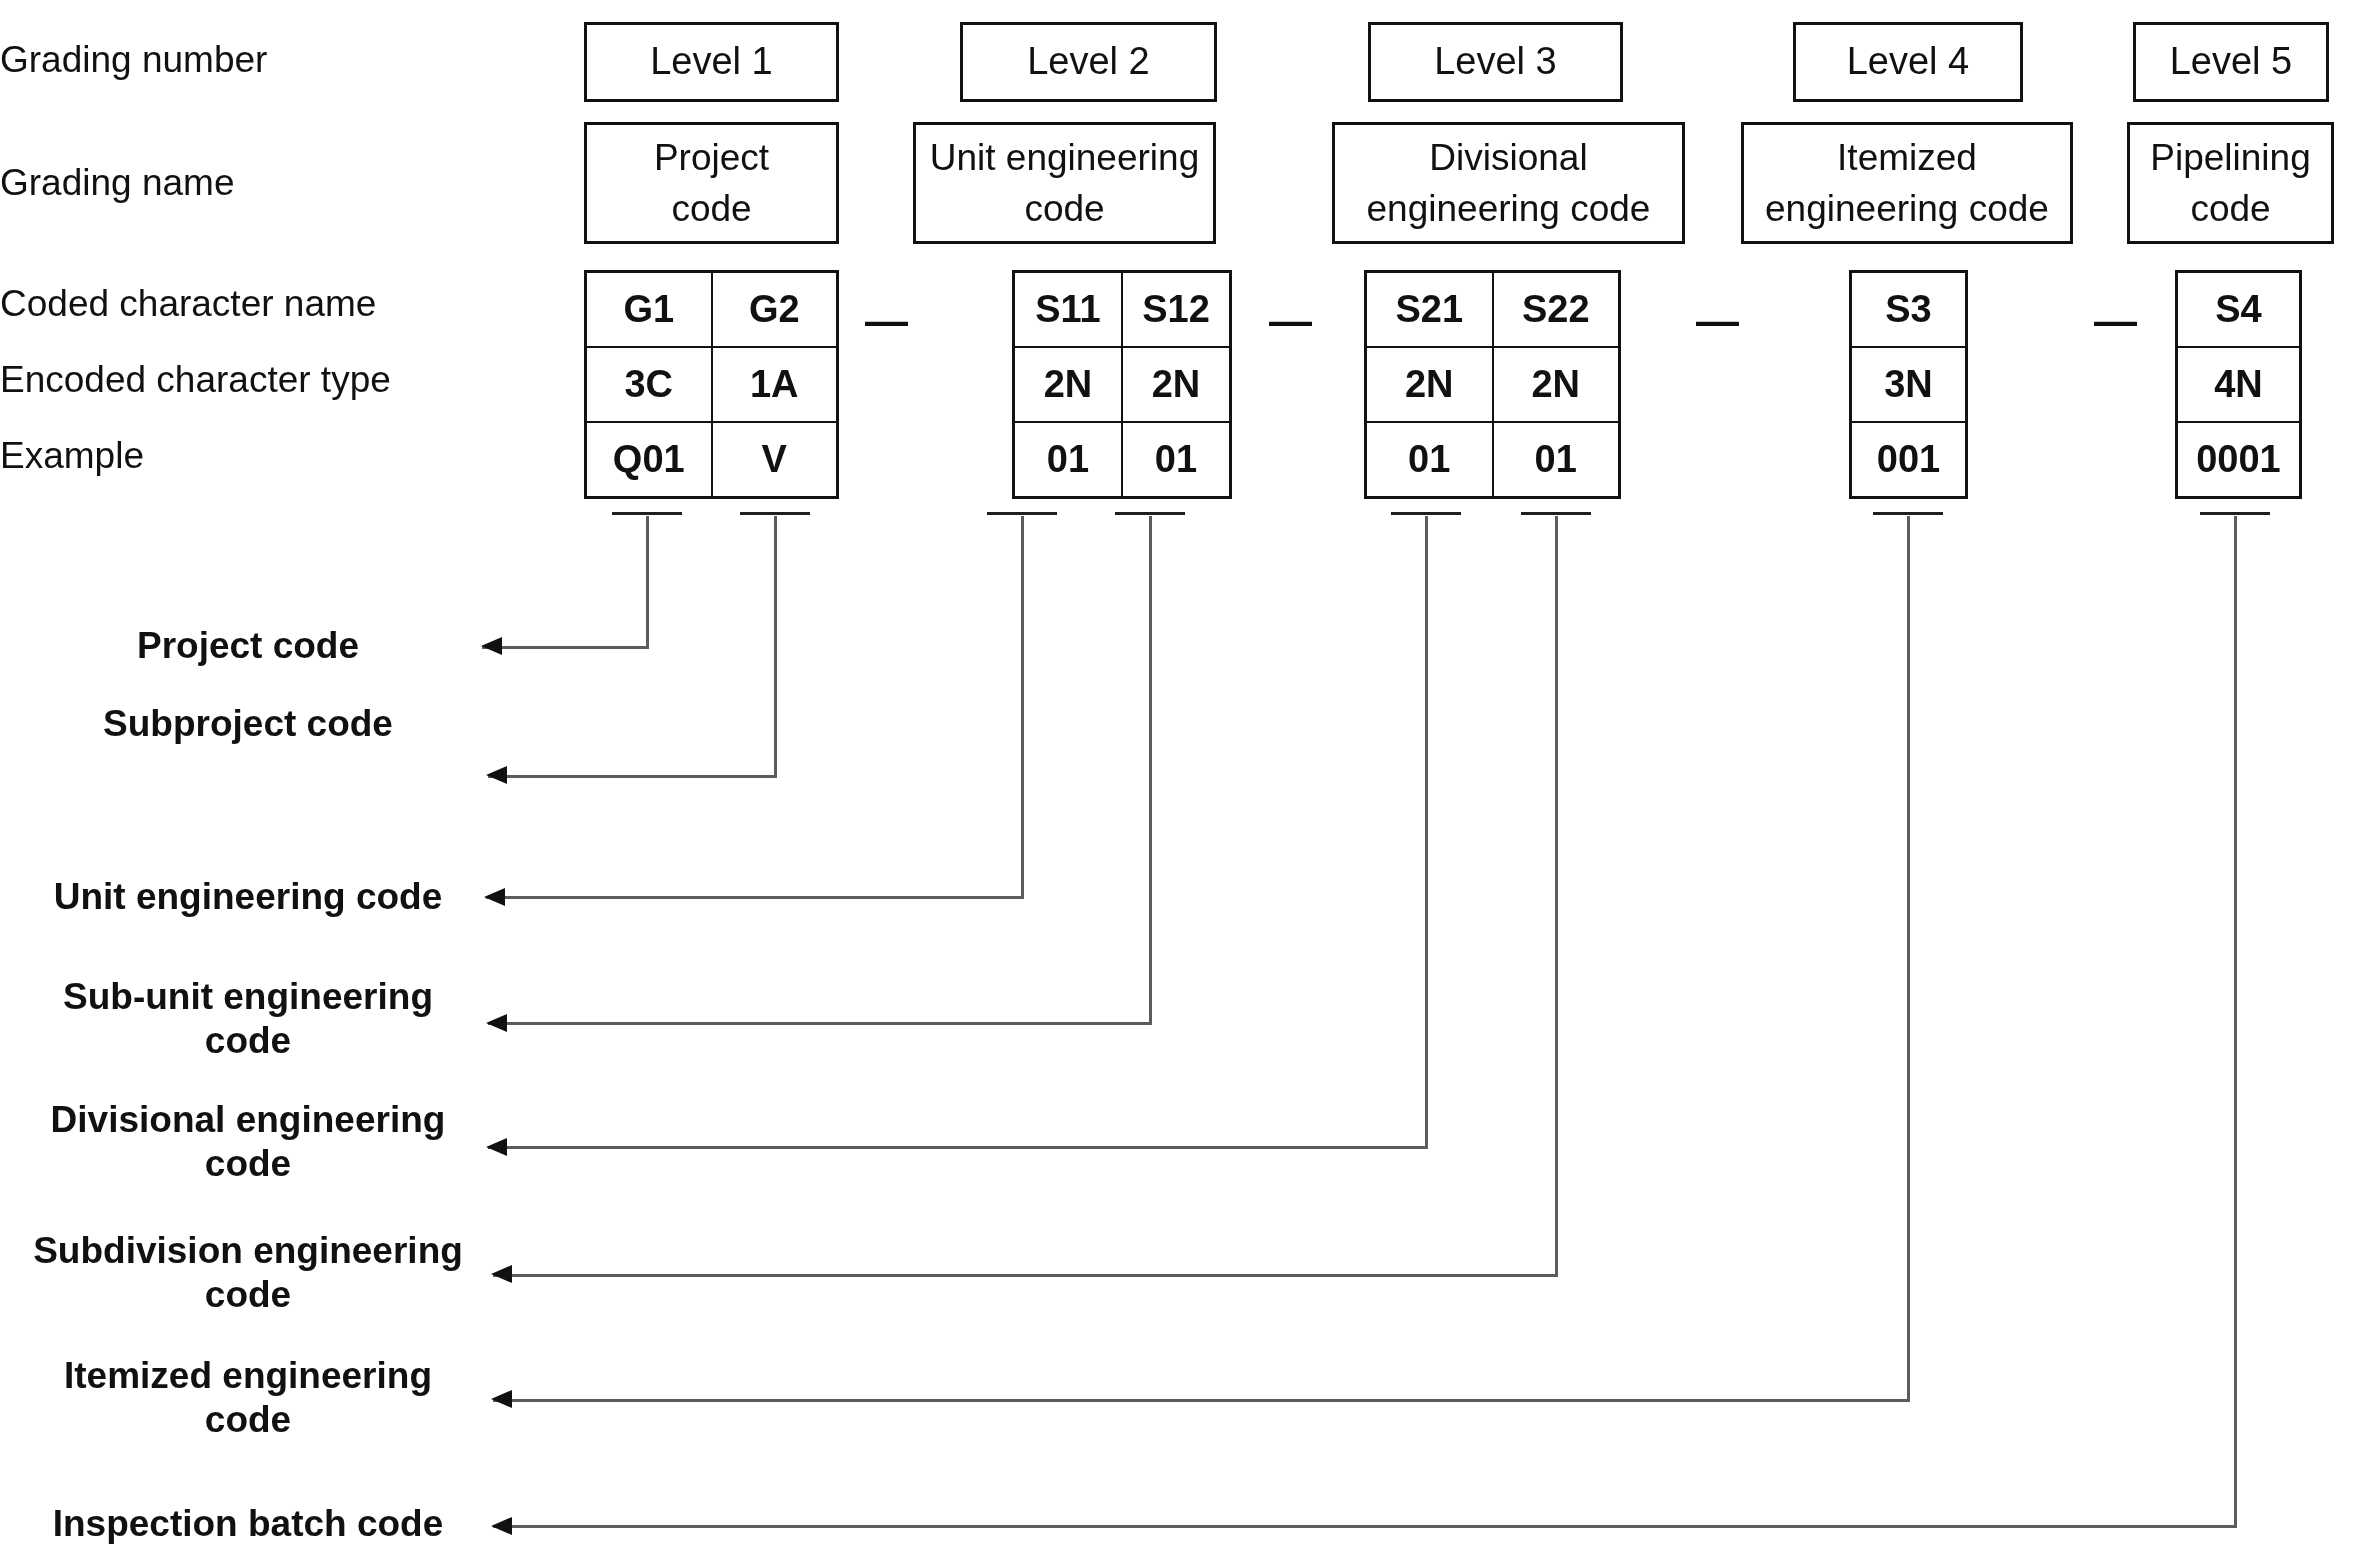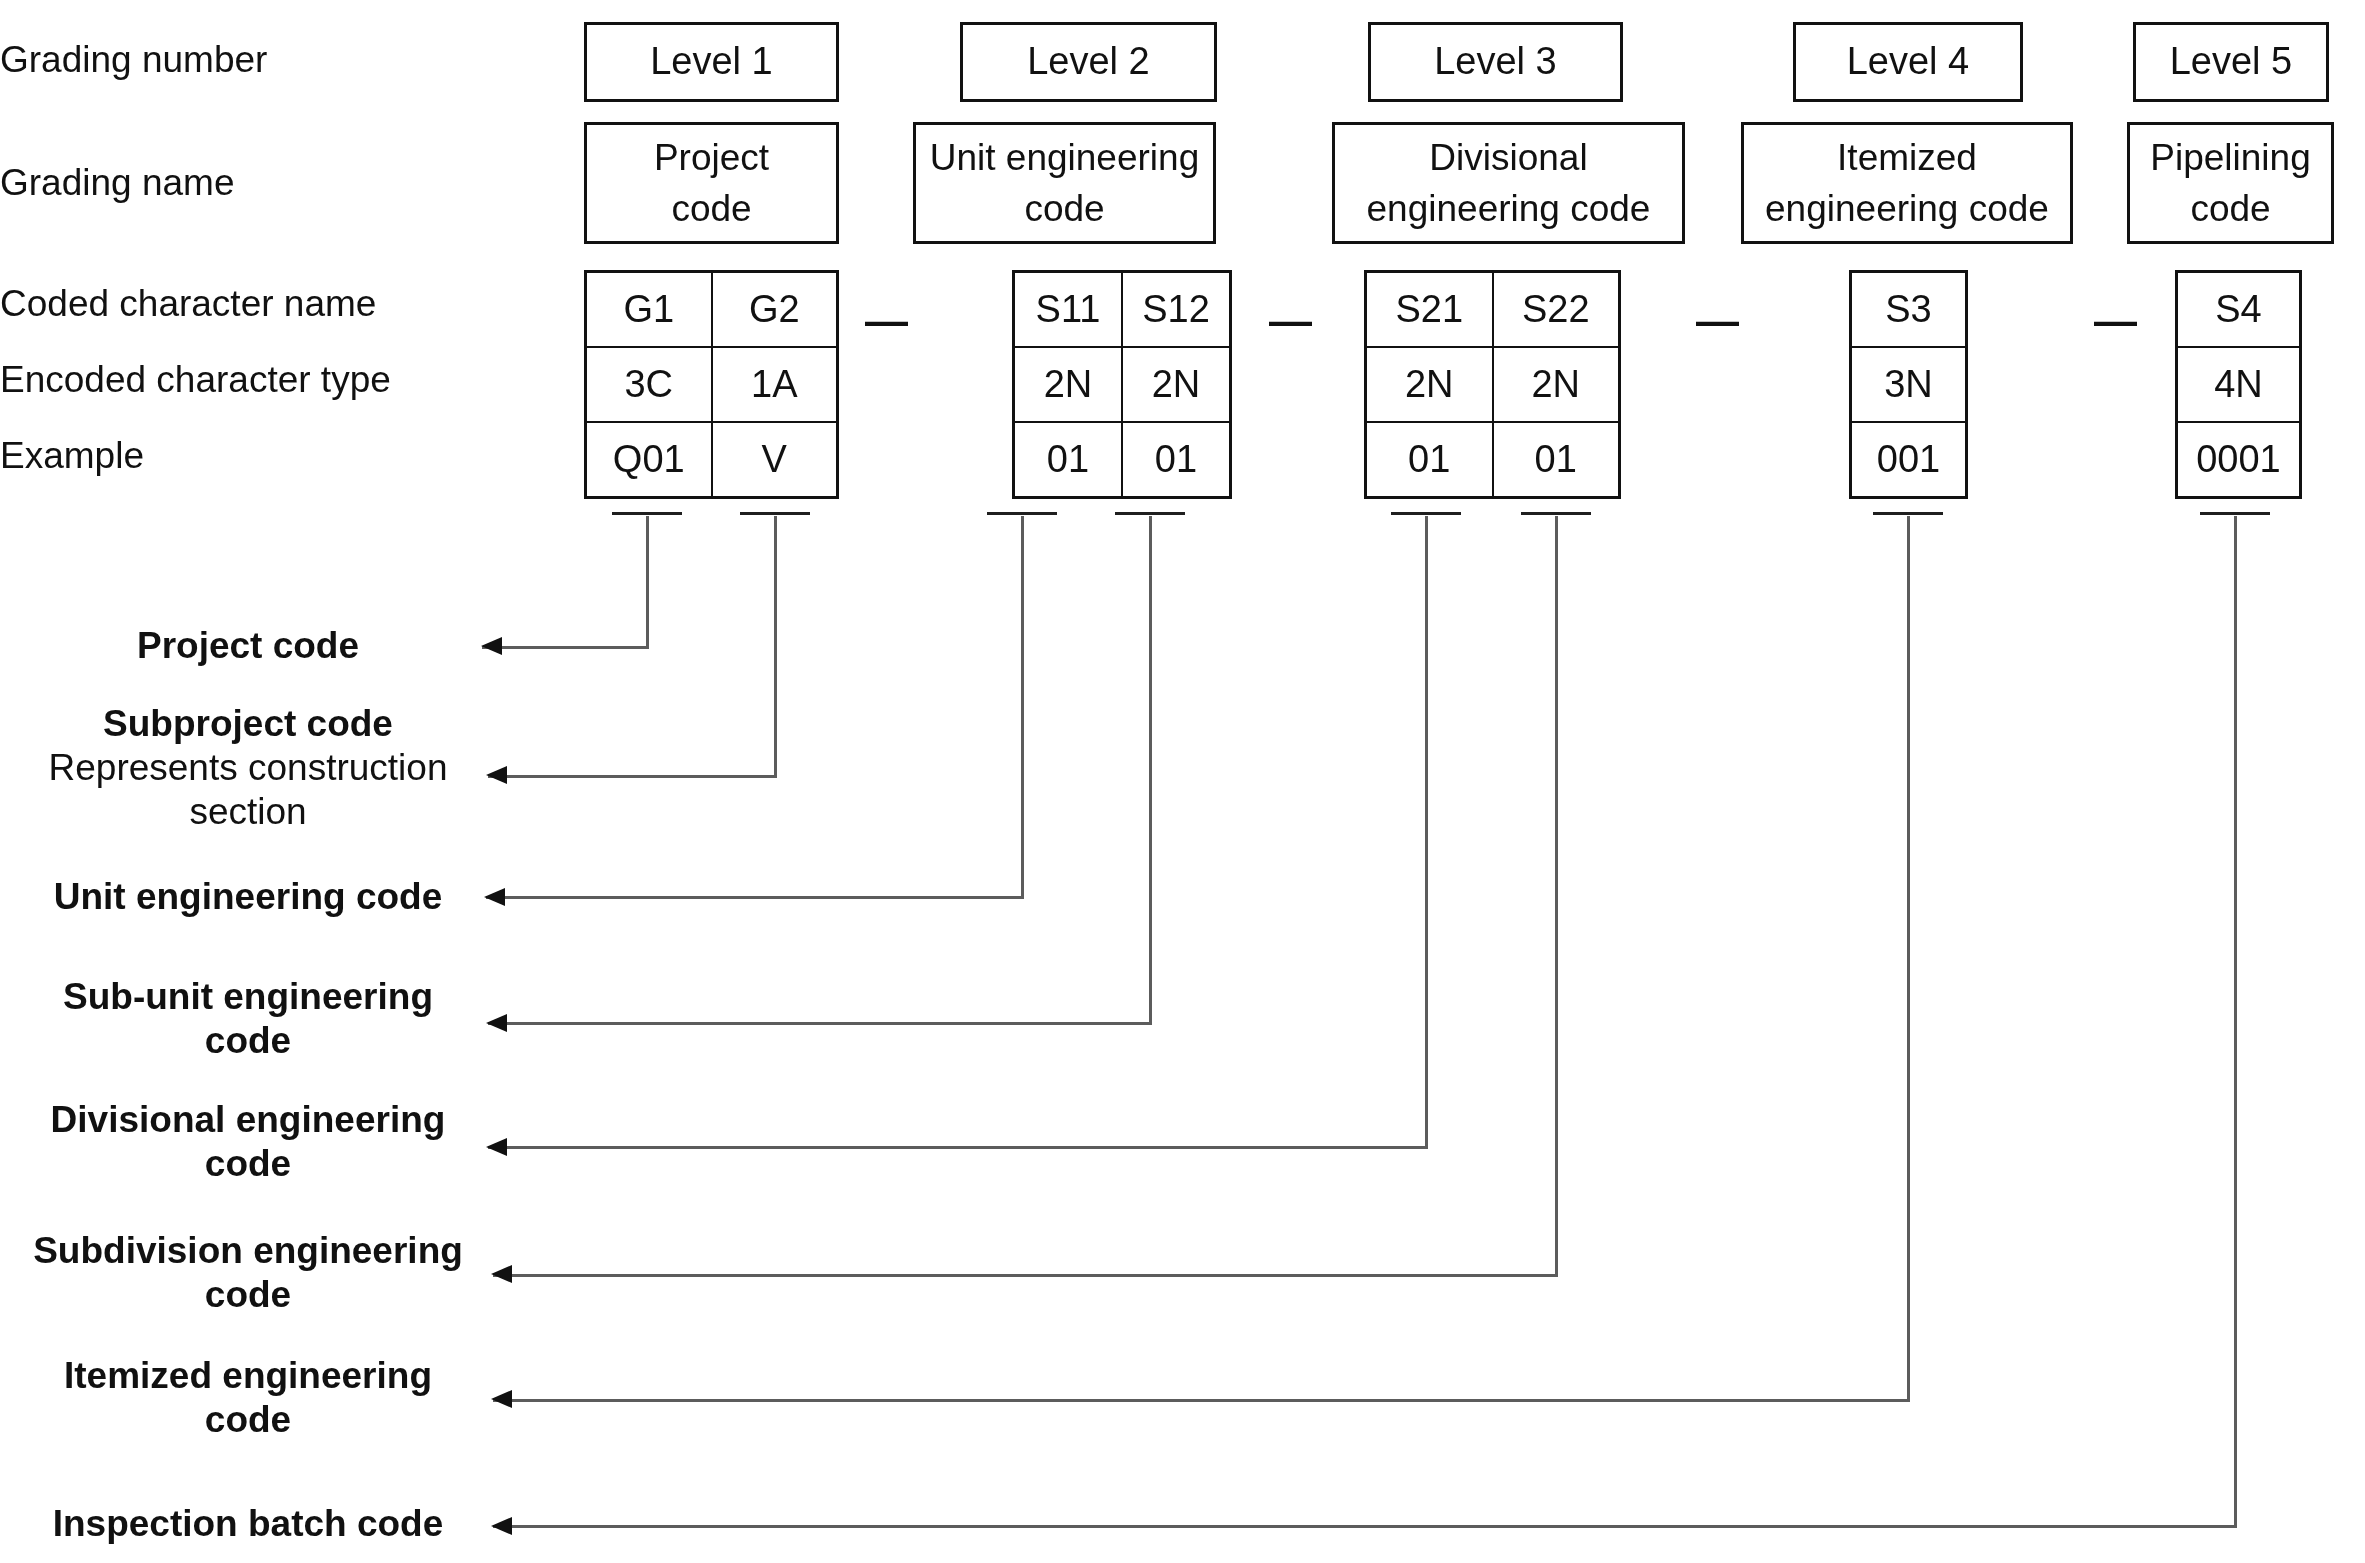--- a/index.html
+++ b/index.html
@@ -55,20 +55,21 @@
   }
 
   
   .ctable {
     position: absolute;
     top: 270px;
     box-sizing: border-box;
     border: 3.3px solid #111;
     display: flex;
     flex-direction: column;
+    font-weight: bold;
   }
   .trow { display: flex; height: 73px; }
   .trow + .trow { border-top: 2.5px solid #111; }
   .tcell {
     flex: 1;
     display: flex;
     align-items: center;
     justify-content: center;
     font-size: 38px;
   }
@@ -261,22 +262,20 @@
   <div class="arrow" style="left:486px;top:1138px"></div>
   <div class="arrow" style="left:491px;top:1265px"></div>
   <div class="arrow" style="left:491px;top:1390px"></div>
   <div class="arrow" style="left:491px;top:1517px"></div>
 
   <div class="callout" style="top:624px">
     <div class="title">Project code</div>
   </div>
   <div class="callout" style="top:702px">
     <div class="title">Subproject code</div>
-    <div class="sub">Represents construction
-section</div>
   </div>
   <div class="callout" style="top:875px">
     <div class="title">Unit engineering code</div>
   </div>
   <div class="callout" style="top:975px">
     <div class="title">Sub-unit engineering
 code</div>
   </div>
   <div class="callout" style="top:1098px">
     <div class="title">Divisional engineering

